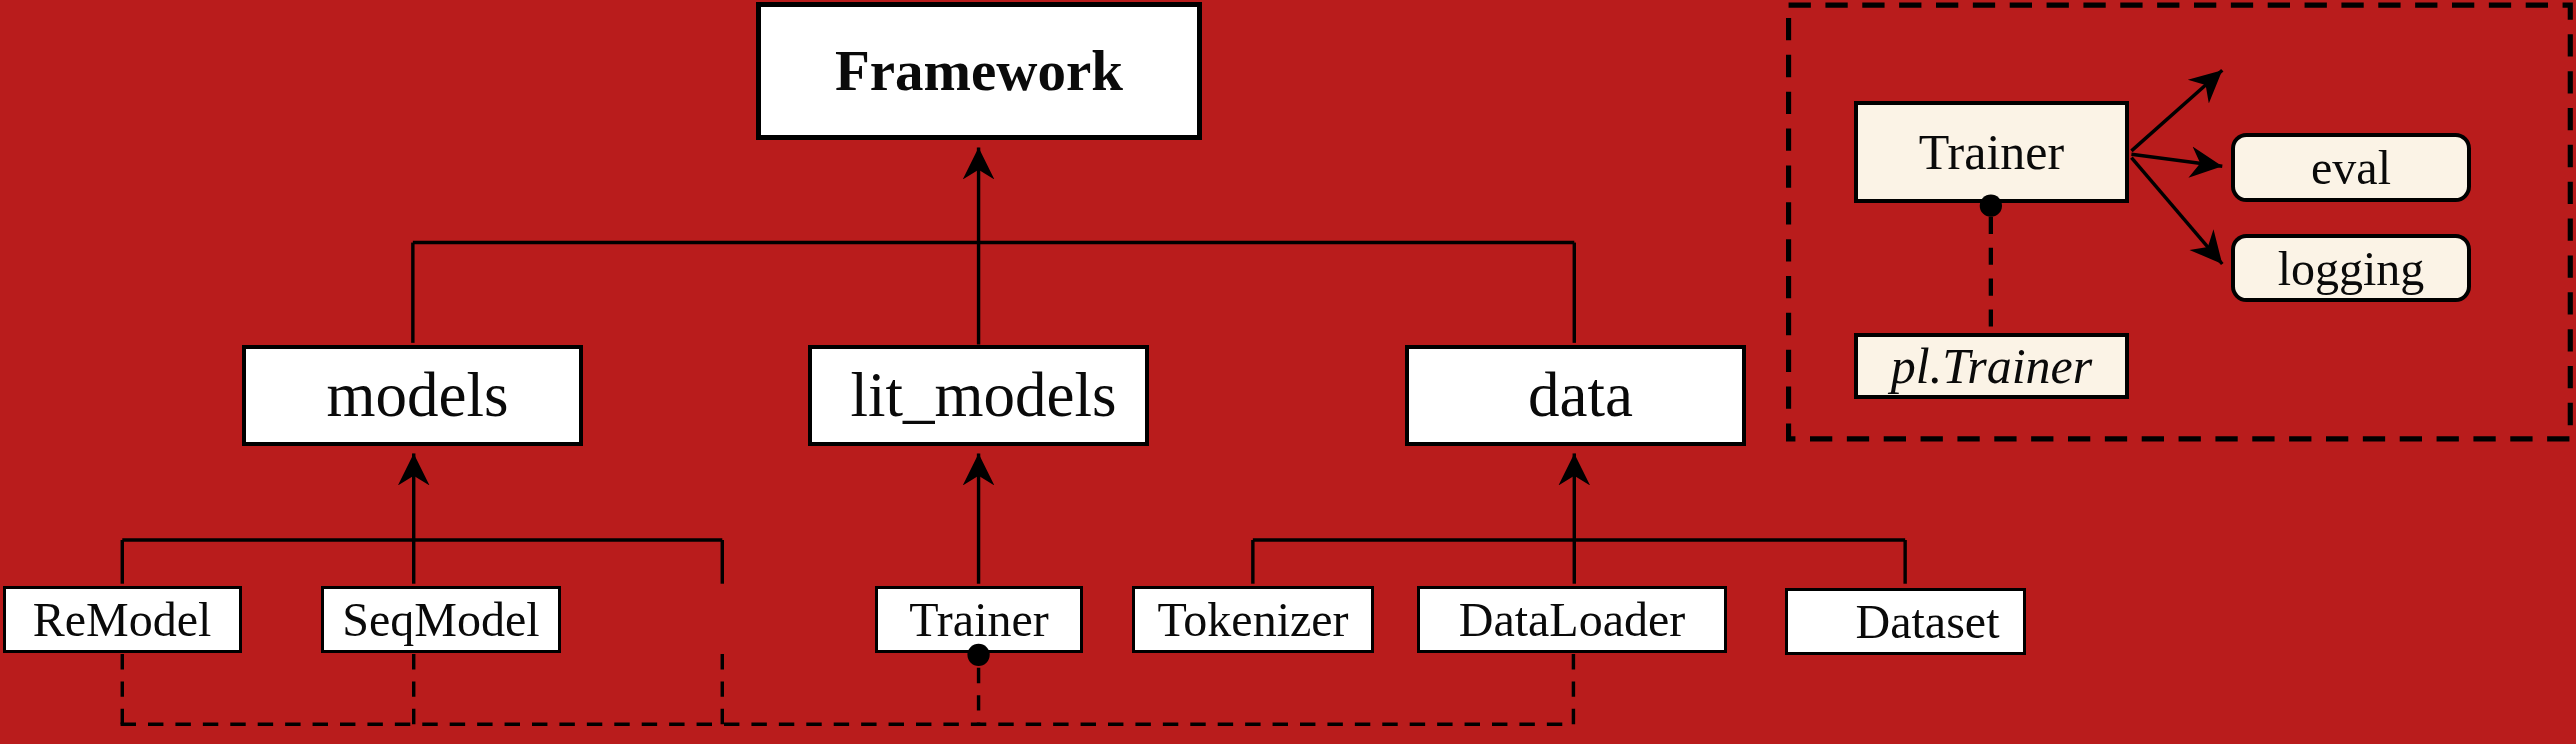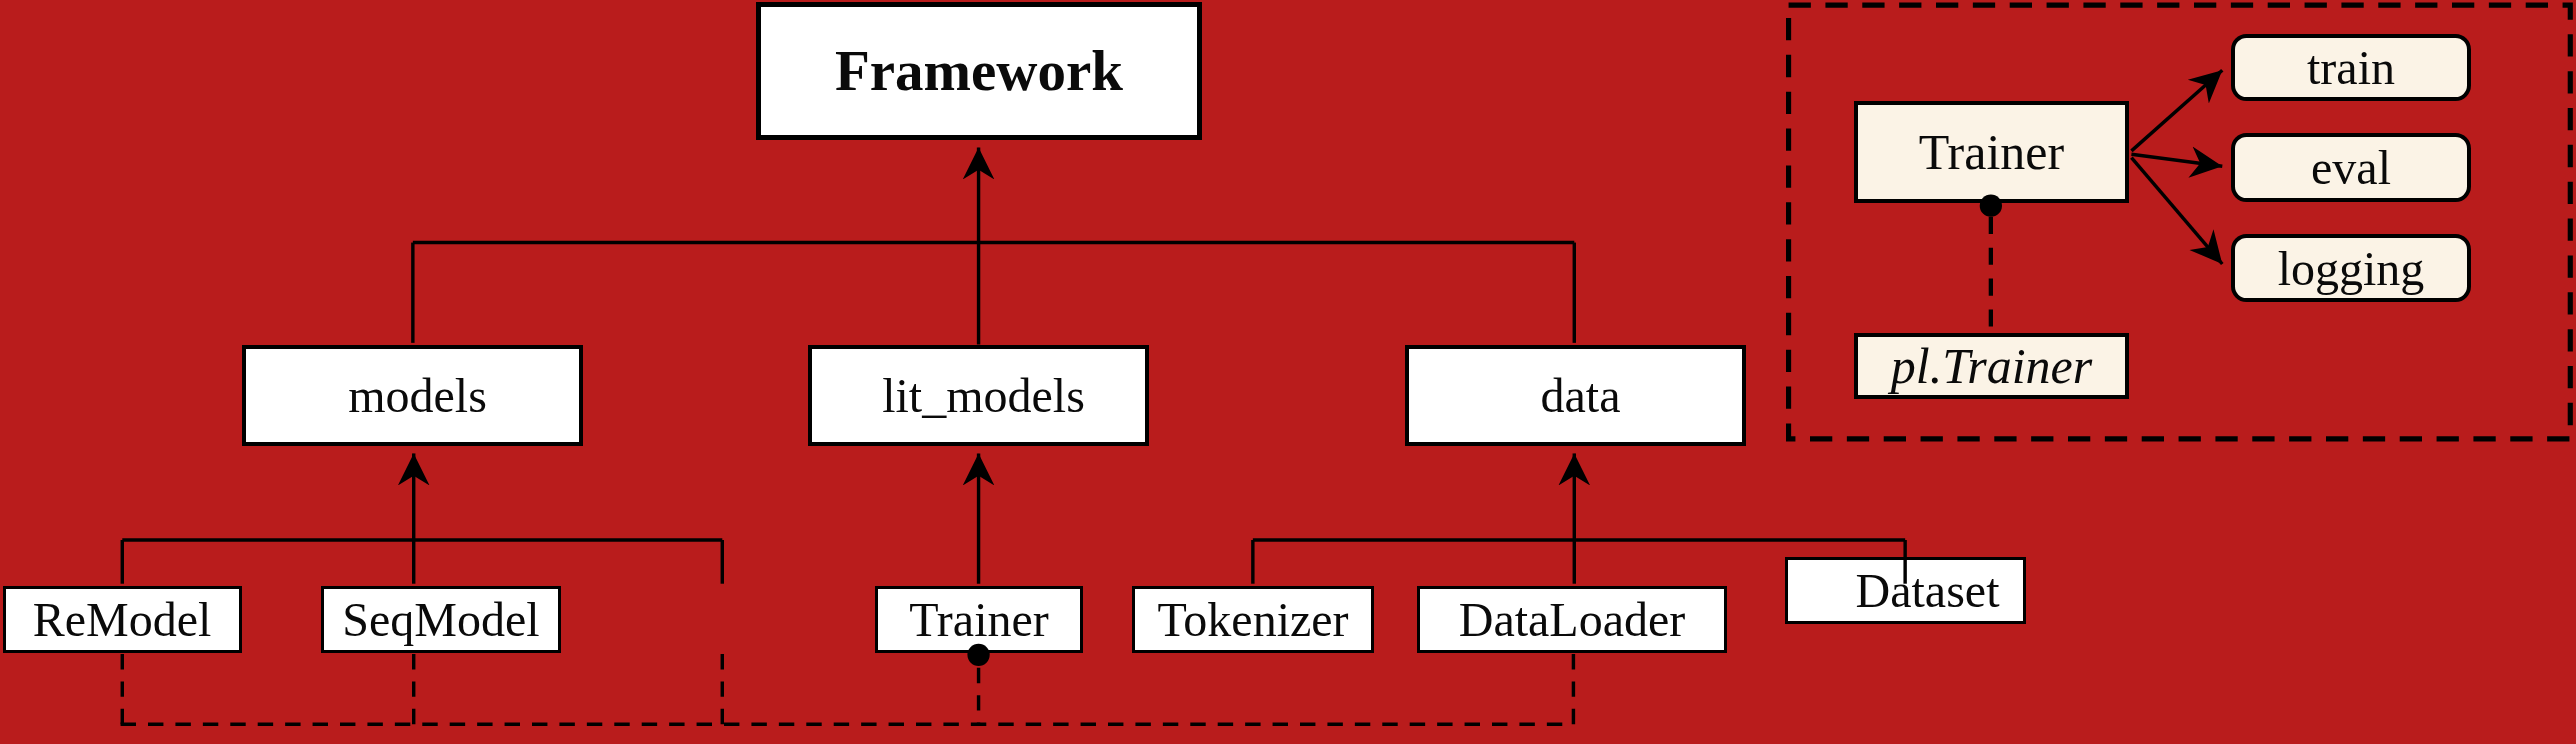--- a/index.html
+++ b/index.html
@@ -14,21 +14,21 @@
     position:absolute;
     box-sizing:border-box;
     background:#ffffff;
     border:4.3px solid #000000;
     display:flex;align-items:center;justify-content:center;
     color:#0a0a0a;
     white-space:nowrap;
     z-index:1;
   }
   .root{border-width:5.1px;font-weight:bold;font-size:57px;}
-  .pkg{font-size:48px;padding-left:10px;}
+  .pkg{font-size:63px;padding-left:10px;}
   .mod{border-width:3.4px;font-size:48px;}
   .panelbox{background:#fbf3e6;font-size:50px;}
   .pill{background:#fbf3e6;border-radius:15.4px;font-size:48px;}
   #connectors{
     position:absolute;left:0;top:0;z-index:2;
     pointer-events:none;
   }
 </style>
 </head>
 <body>
@@ -57,32 +57,29 @@
   </div>
   <div class="box mod" style="left:875px;top:586px;width:208px;height:67px;">
     <span>Trainer</span>
   </div>
   <div class="box mod" style="left:1132px;top:586px;width:242px;height:67px;">
     <span>Tokenizer</span>
   </div>
   <div class="box mod" style="left:1417px;top:586px;width:310px;height:67px;">
     <span>DataLoader</span>
   </div>
-  <div class="box mod" style="left:1785px;top:557px;width:241px;height:67px;padding-left:44px;">
+  <div class="box mod" style="left:1785px;top:588px;width:241px;height:67px;padding-left:44px;">
     <span>Dataset</span>
   </div>
 
   <div class="box panelbox" style="left:1854px;top:101px;width:275px;height:102px;">
     <span>Trainer</span>
   </div>
   <div class="box panelbox" style="left:1854px;top:333px;width:275px;height:66px;font-style:italic;">
     <span>pl.Trainer</span>
-  </div>
-  <div class="box pill" style="left:2231px;top:34px;width:240px;height:67px;">
-    <span>train</span>
   </div>
   <div class="box pill" style="left:2231px;top:133px;width:240px;height:69px;">
     <span>eval</span>
   </div>
   <div class="box pill" style="left:2231px;top:234px;width:240px;height:68px;">
     <span>logging</span>
   </div>
 
   <svg id="connectors" width="2576" height="744" viewBox="0 0 3004 868">
     <defs>

